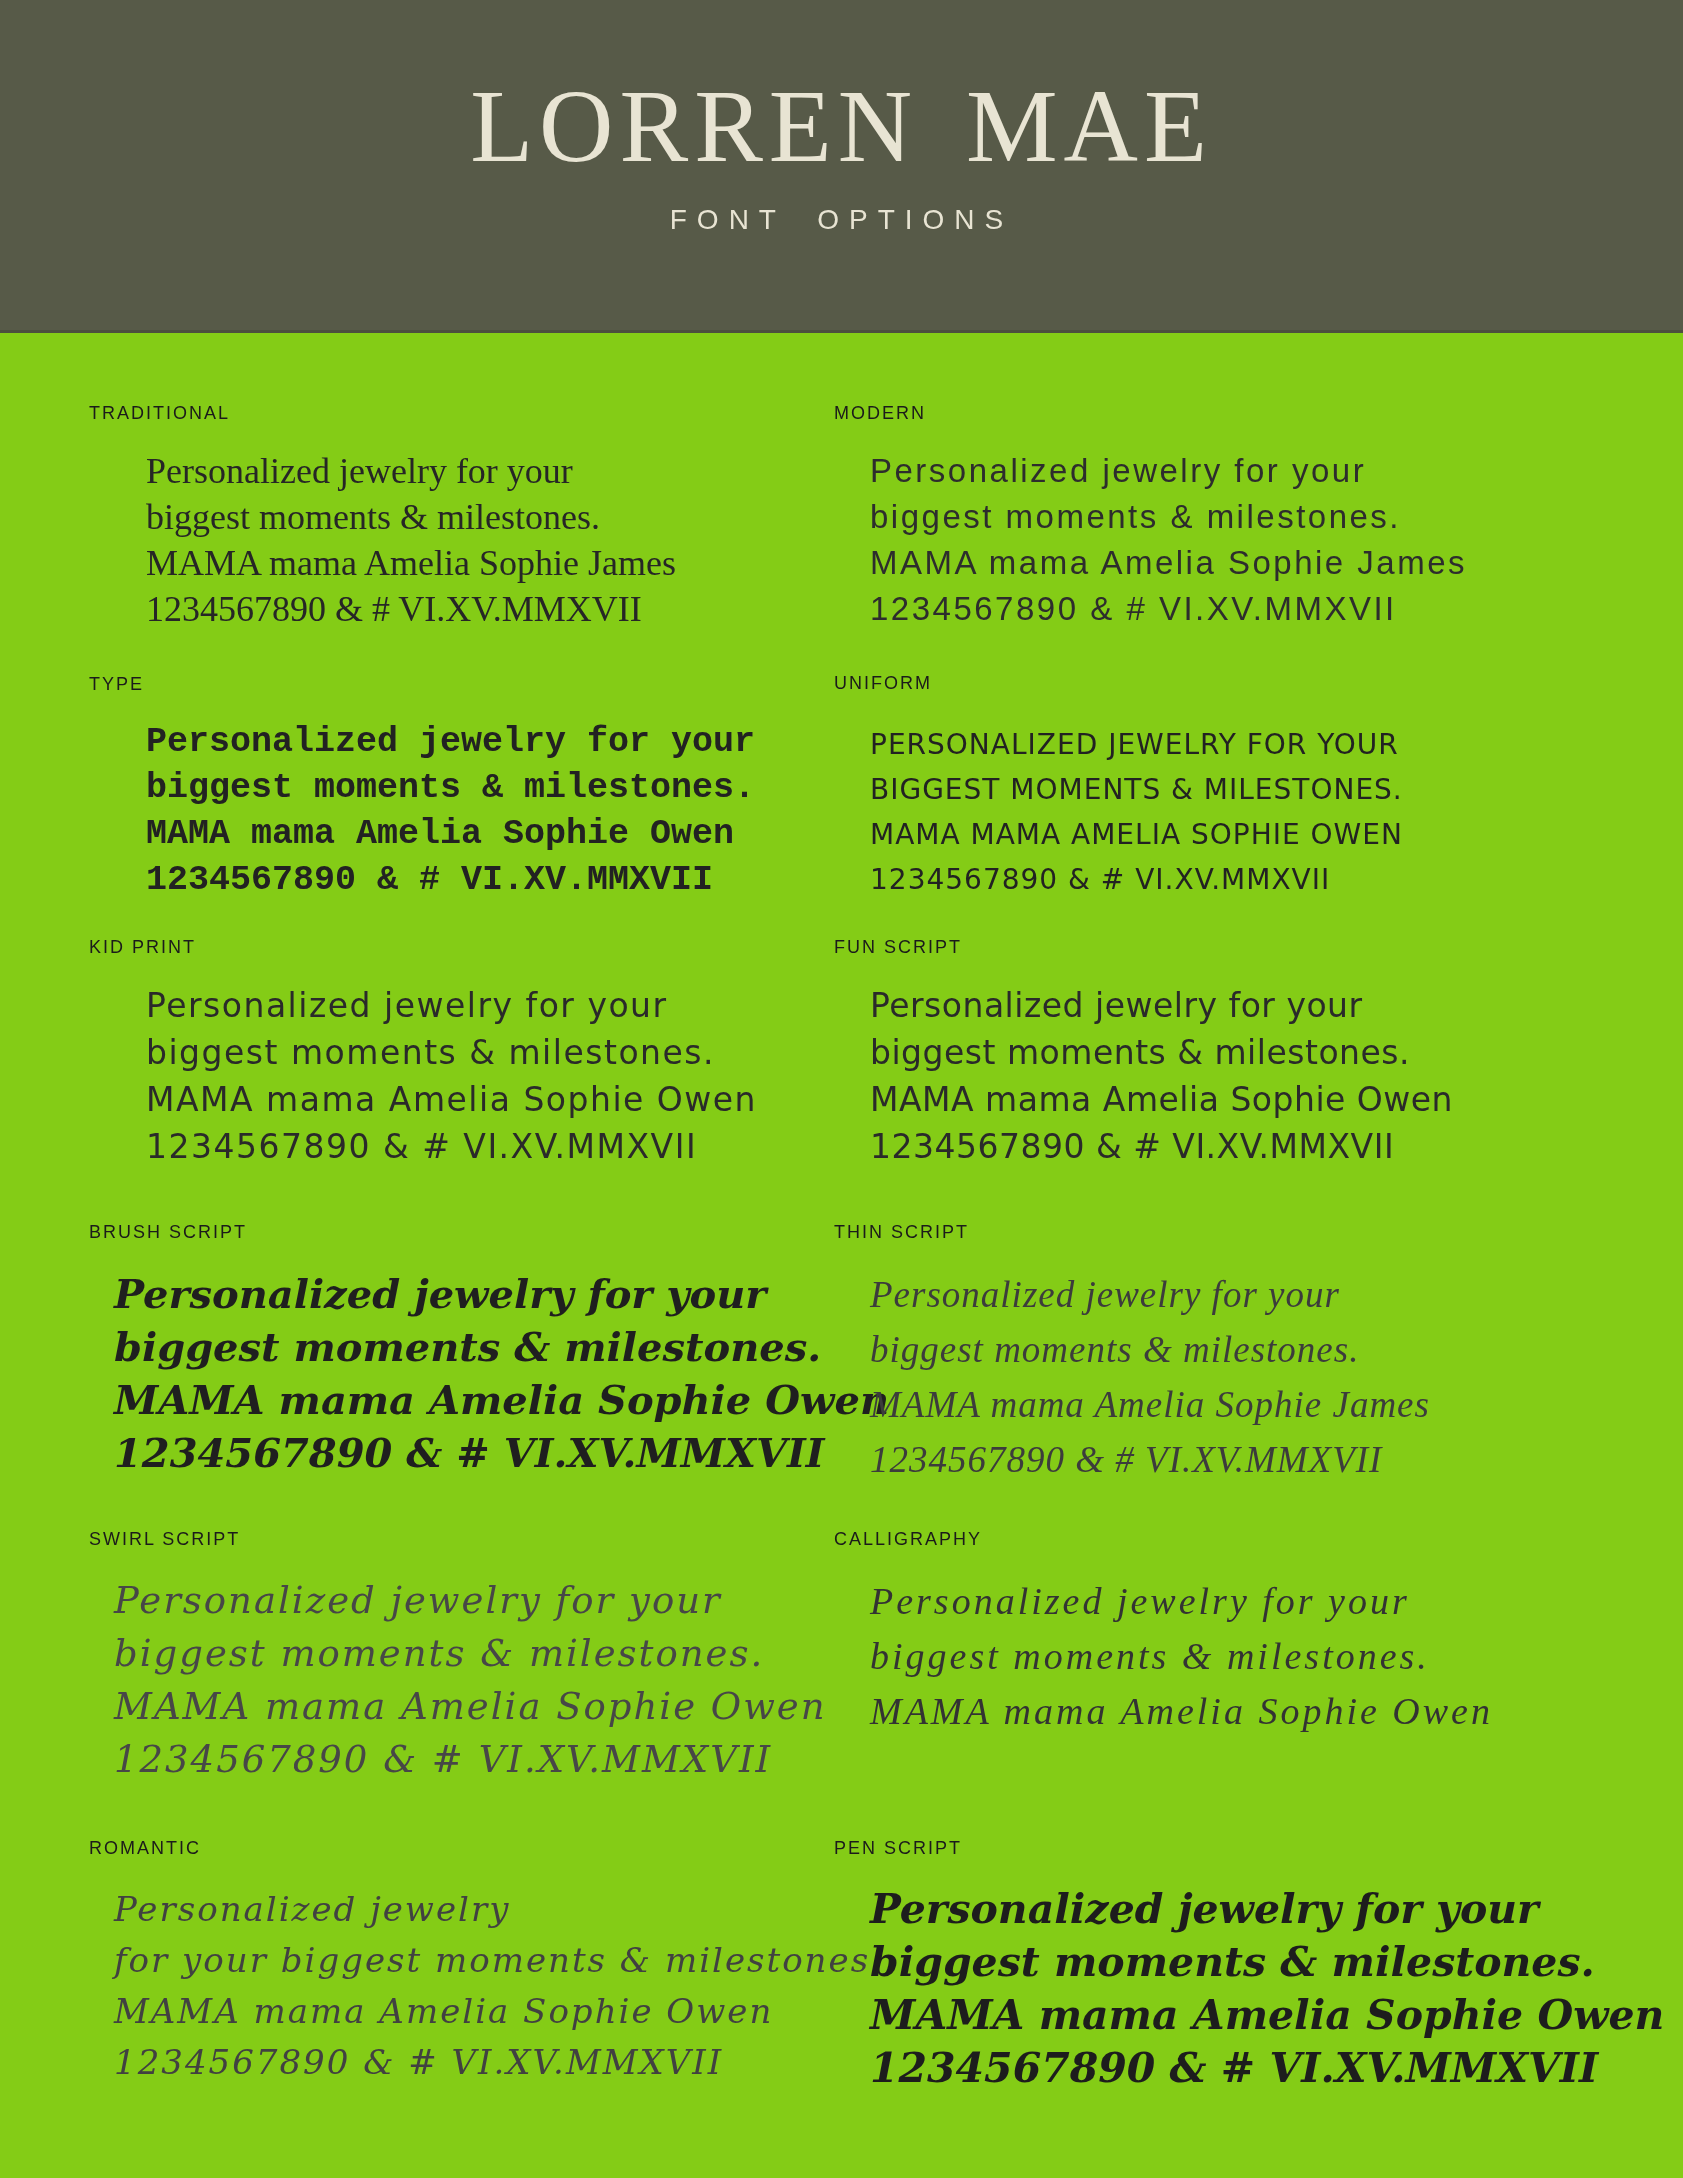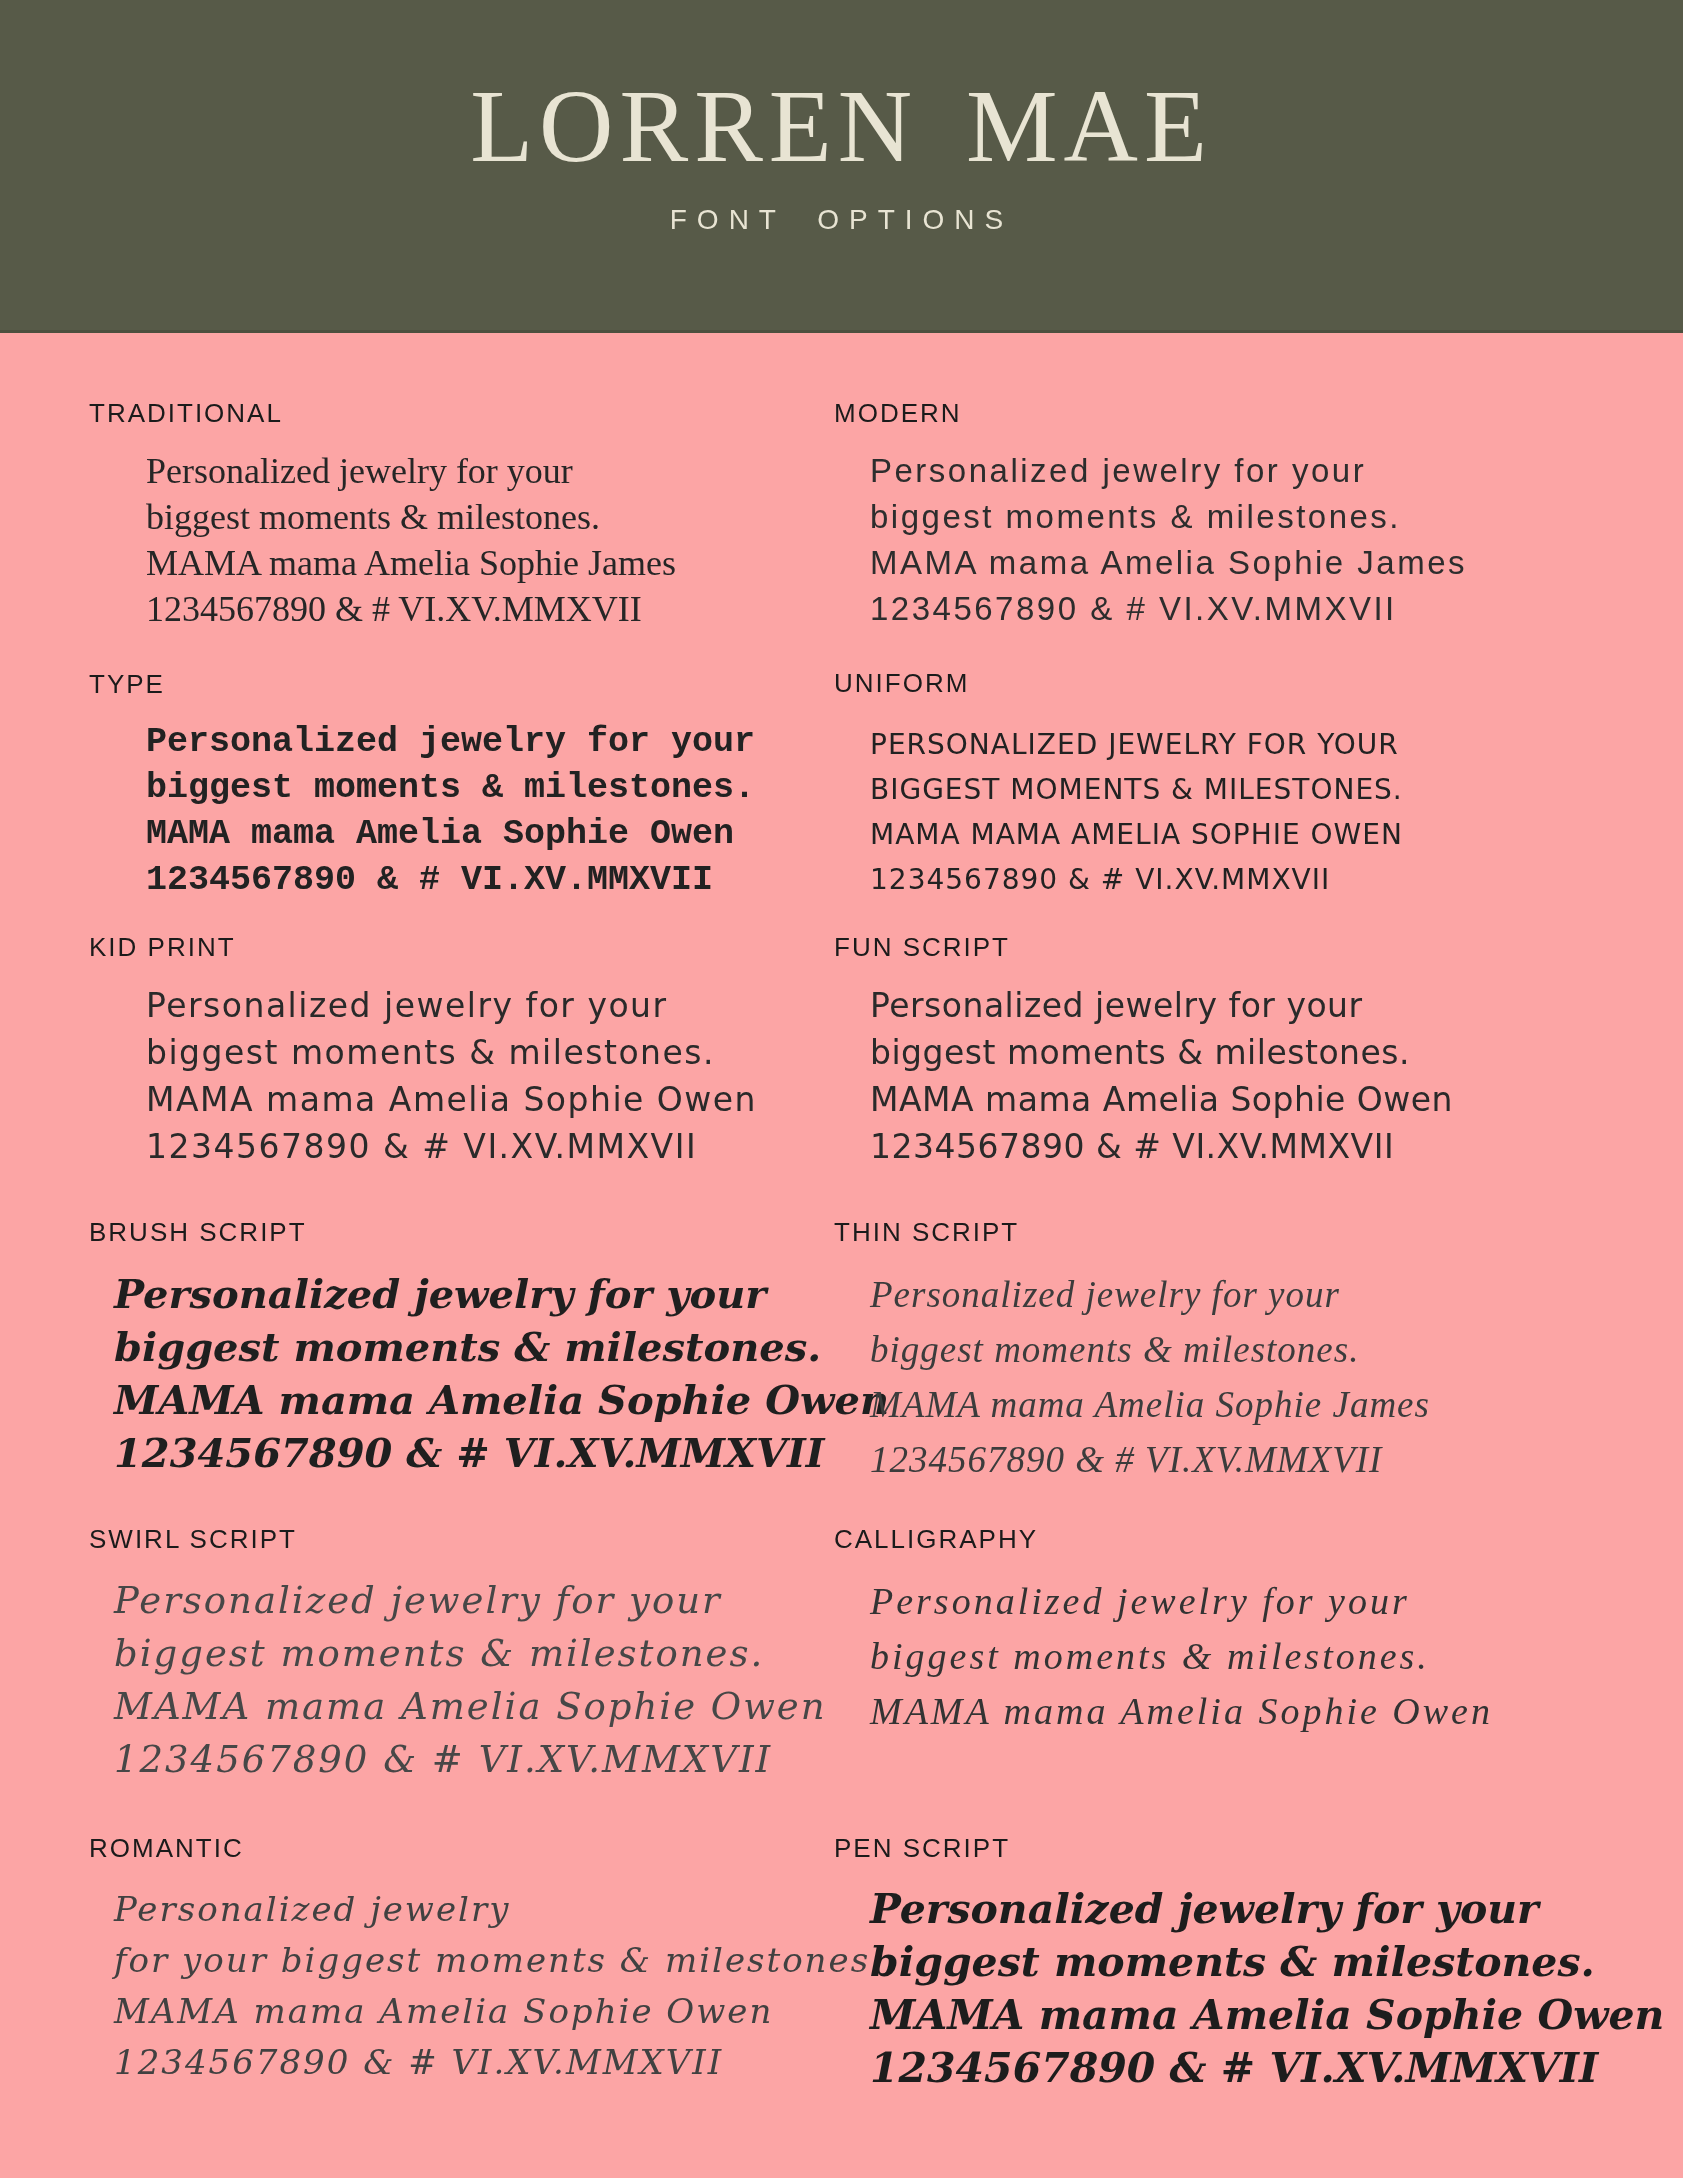--- a/index.html
+++ b/index.html
@@ -35,21 +35,21 @@
     font-family:"Liberation Sans", sans-serif;
     font-size:28px;
     letter-spacing:10px;
     word-spacing:14px;
     color:#E8E4D3;
   }
   
   .section { position:absolute; width:752px; }
   .label {
     font-family:"Liberation Sans", sans-serif;
-    font-size:26px;
+    font-size:18px;
     line-height:30px;
     letter-spacing:2px;
     color:#1b1b1b;
     margin-bottom:20px;
   }
   .sample .line { white-space:nowrap; }
 
   
   .s-traditional { left:89px;  top:398px; }
   .s-modern      { left:834px; top:398px; }
@@ -123,21 +123,21 @@
   }
   .f-pen {
     font-family:"DejaVu Serif", serif;
     font-style:italic; font-weight:700;
     font-size:41px; line-height:53px; color:#1d1d1d;
   }
 </style>
 </head>
 <body>
 
-<div class="page" style="background: #fca5a5; color: rgb(31, 31, 31);">
+<div class="page" style="background: #84cc16; color: rgb(31, 31, 31);">
 
   <div class="header" style="background: rgb(87, 90, 72); color: rgb(232, 228, 211);">
     <div class="brand-title">LORREN MAE</div>
     <div class="brand-subtitle">FONT OPTIONS</div>
   </div>
 
   <section class="section s-traditional">
     <div class="label">TRADITIONAL</div>
     <div class="sample f-traditional">
       <div class="line">Personalized jewelry for your</div>

